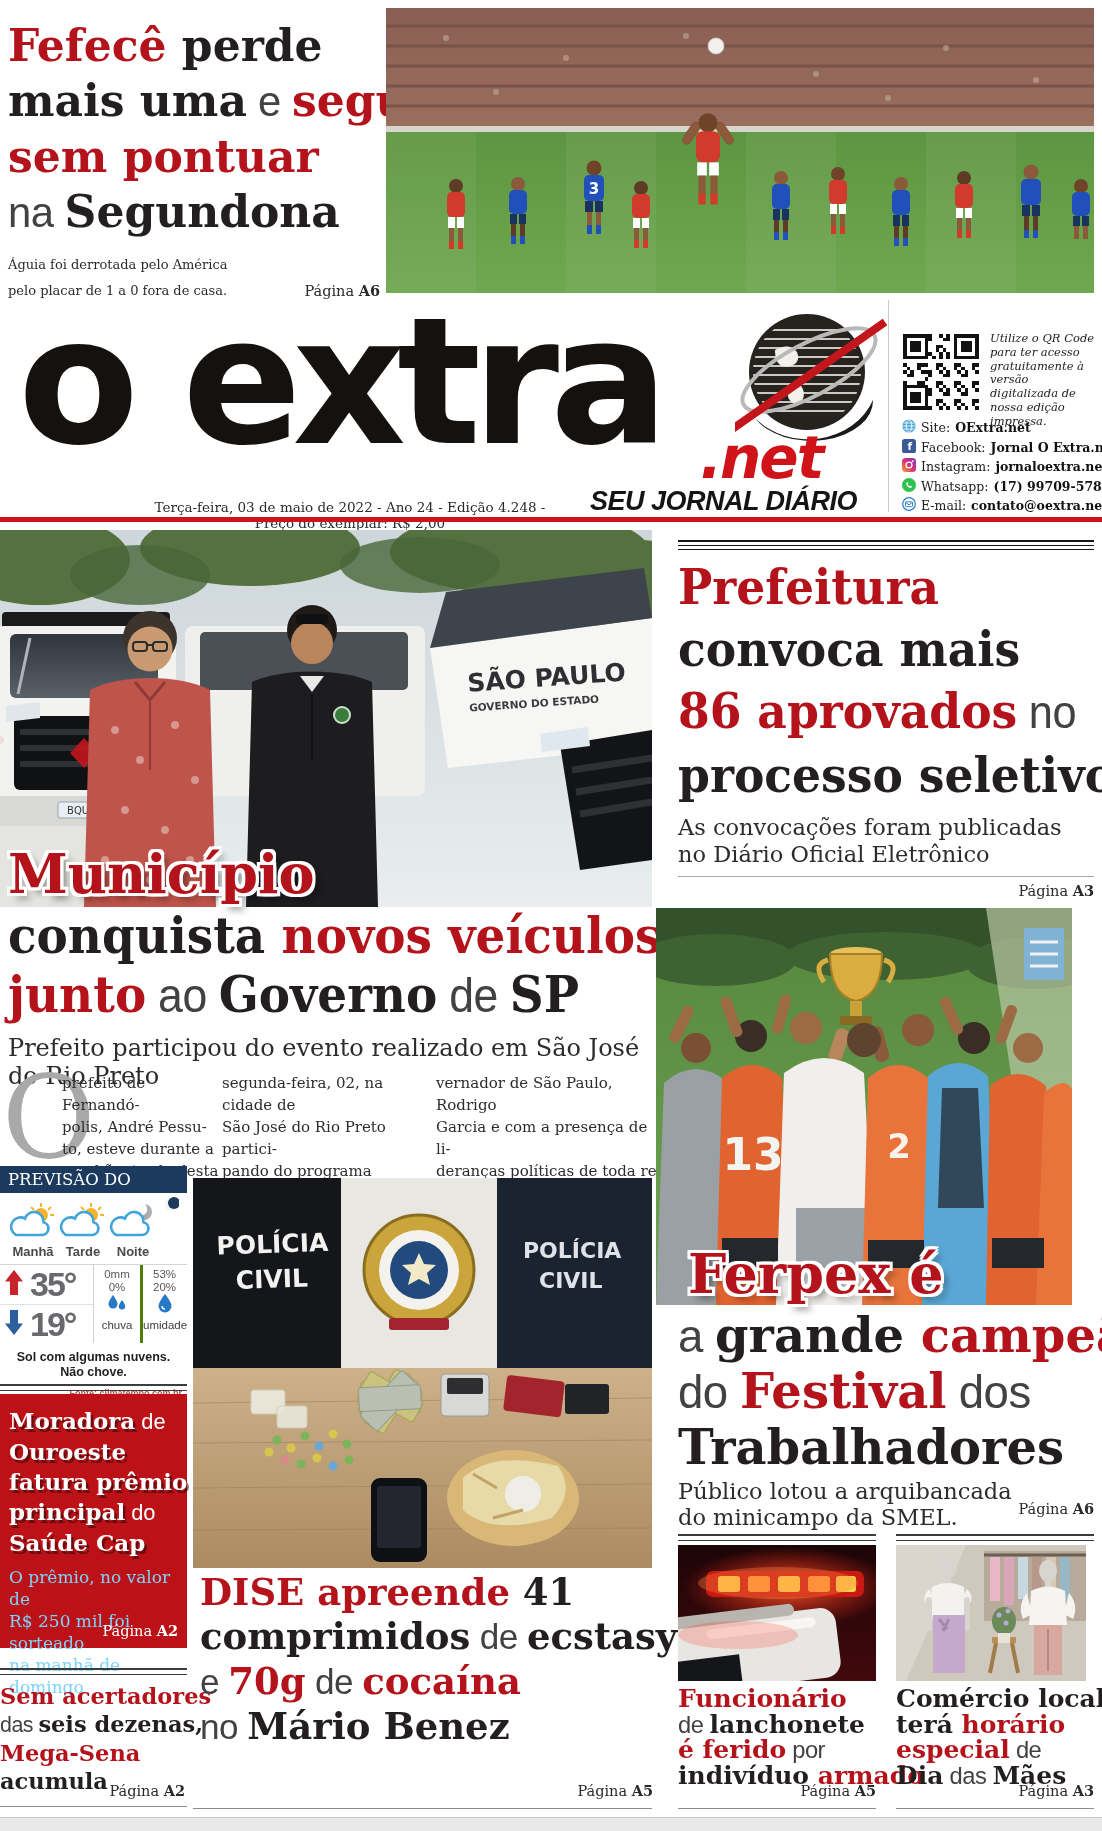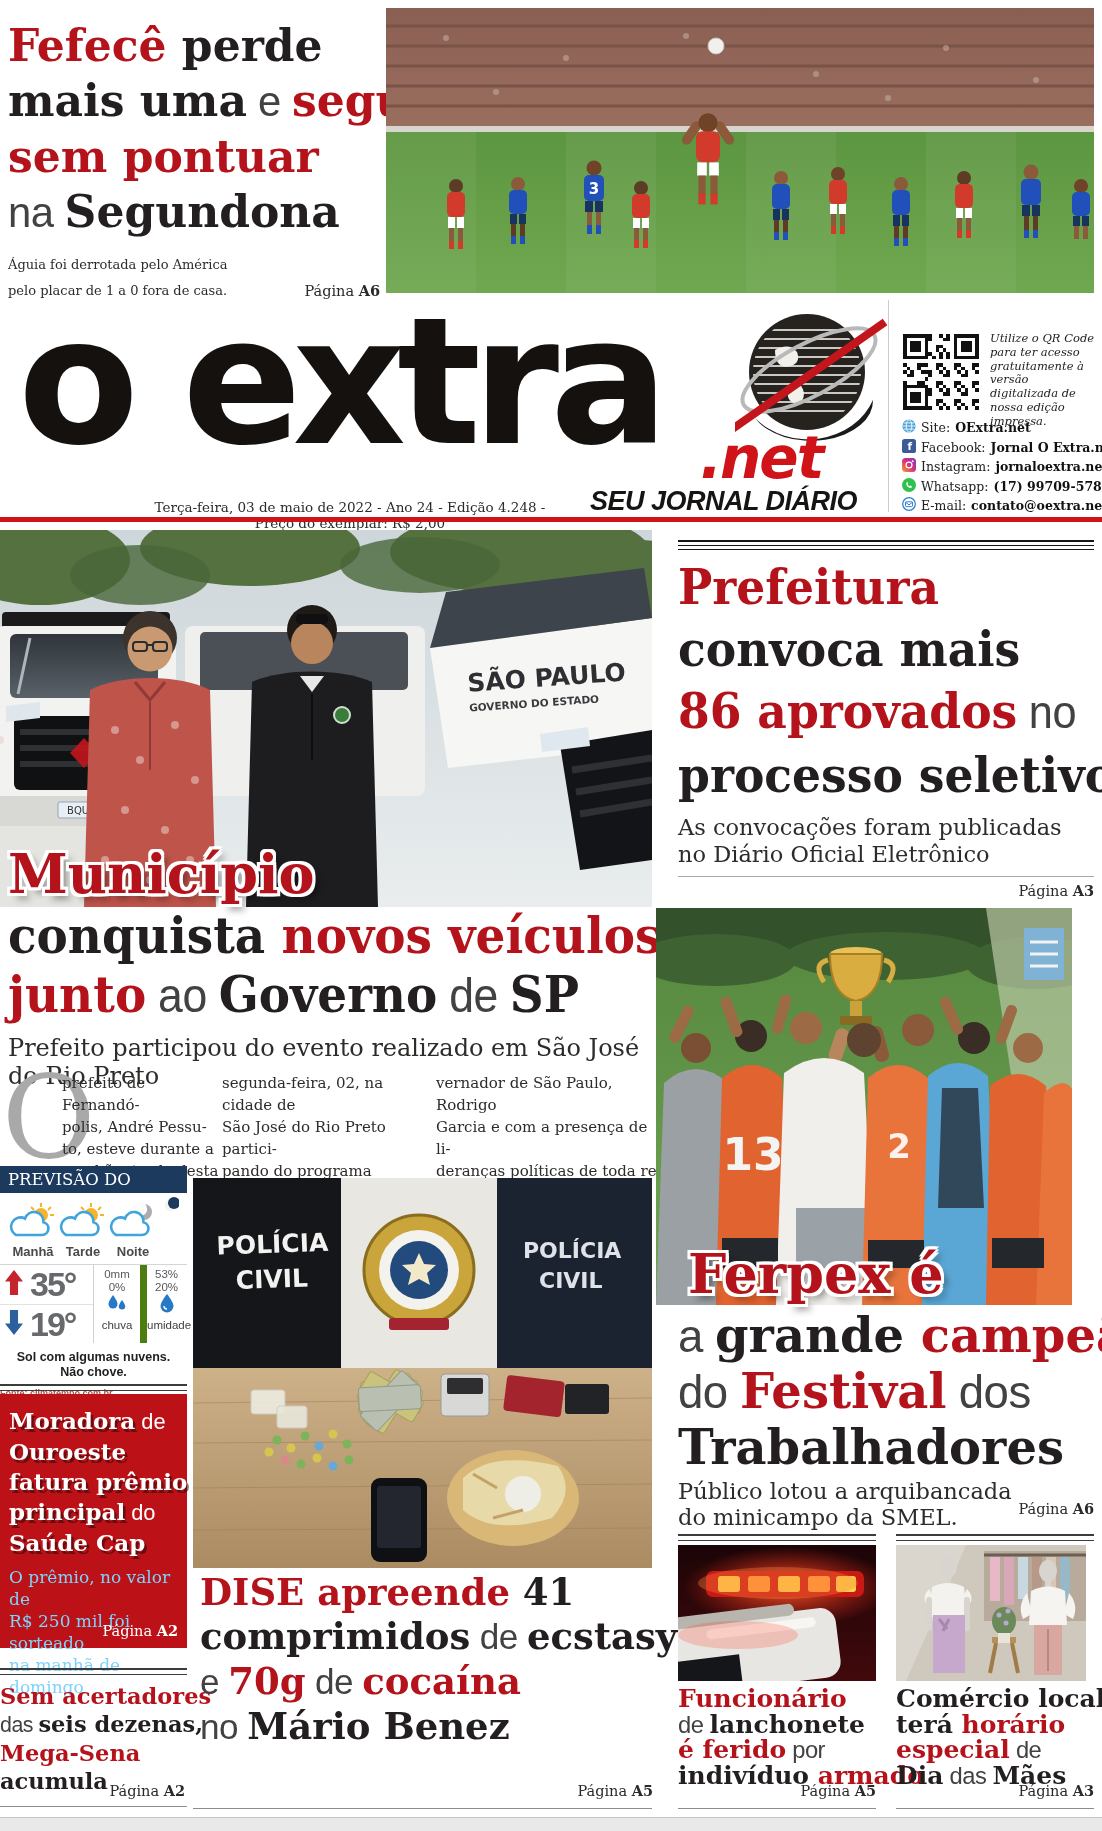--- a/index.html
+++ b/index.html
@@ -39,25 +39,25 @@
 .w-header b{font-weight:bold;}
 .w-icons{display:flex;justify-content:space-between;padding:9px 8px 0 8px;}
 .w-labels{display:flex;padding:2px 8px 0 8px;}
 .w-labels div{width:50px;text-align:center;font-size:13px;font-weight:bold;color:#4a4a4a;}
 .w-temps{display:flex;margin-top:5px;border-top:1px solid #d5d5d5;}
 .w-temp-left{width:94px;border-right:1px solid #d0d0d0;}
 .w-temp-row{display:flex;align-items:center;height:39px;padding-left:4px;gap:6px;}
 .w-temp-row+.w-temp-row{border-top:1px solid #e2e2e2;}
 .w-temp-num{font-size:34px;font-weight:bold;color:#68696c;letter-spacing:-2px;}
 .w-cell{width:46px;text-align:center;padding-top:3px;}
-.w-cell+.w-cell{border-left:7px solid #4d7c0f;}
+.w-cell+.w-cell{border-left:3px solid #4d7c0f;}
 .w-cell .v{font-size:11.5px;color:#58595b;line-height:13px;}
 .w-cell .lbl{font-size:11.5px;color:#3e3e3e;margin-top:1px;}
 .w-summary{text-align:center;font-weight:bold;font-size:12.5px;line-height:15px;color:#1f1f1f;margin-top:7px;white-space:pre-line;}
-.w-source{font-size:9px;color:#b0524c;padding-right:5px;margin-top:8px;font-weight:bold;}
+.w-source{text-align:right;font-size:9px;color:#b0524c;padding-right:5px;margin-top:8px;font-weight:bold;}
 
 .moradora-box{background:var(--box-red);color:#fff;padding:12px 9px;}
 .moradora-box .subhead{color:#7dd3fc;margin-top:8px;}
 
 .qr-grid{display:grid;grid-template-columns:repeat(21,1fr);grid-template-rows:repeat(21,1fr);width:76px;height:76px;background:#fff;}
 .qr-grid div{background:#111;}
 .bcol{font-size:15px;line-height:22px;color:#2e2c2a;white-space:pre-line;}
 .gray-band{background:#e9e9e9;border-top:1px solid #c6c6c6;}
 svg text{font-family:"DejaVu Sans","Liberation Sans",sans-serif;}
 </style>

